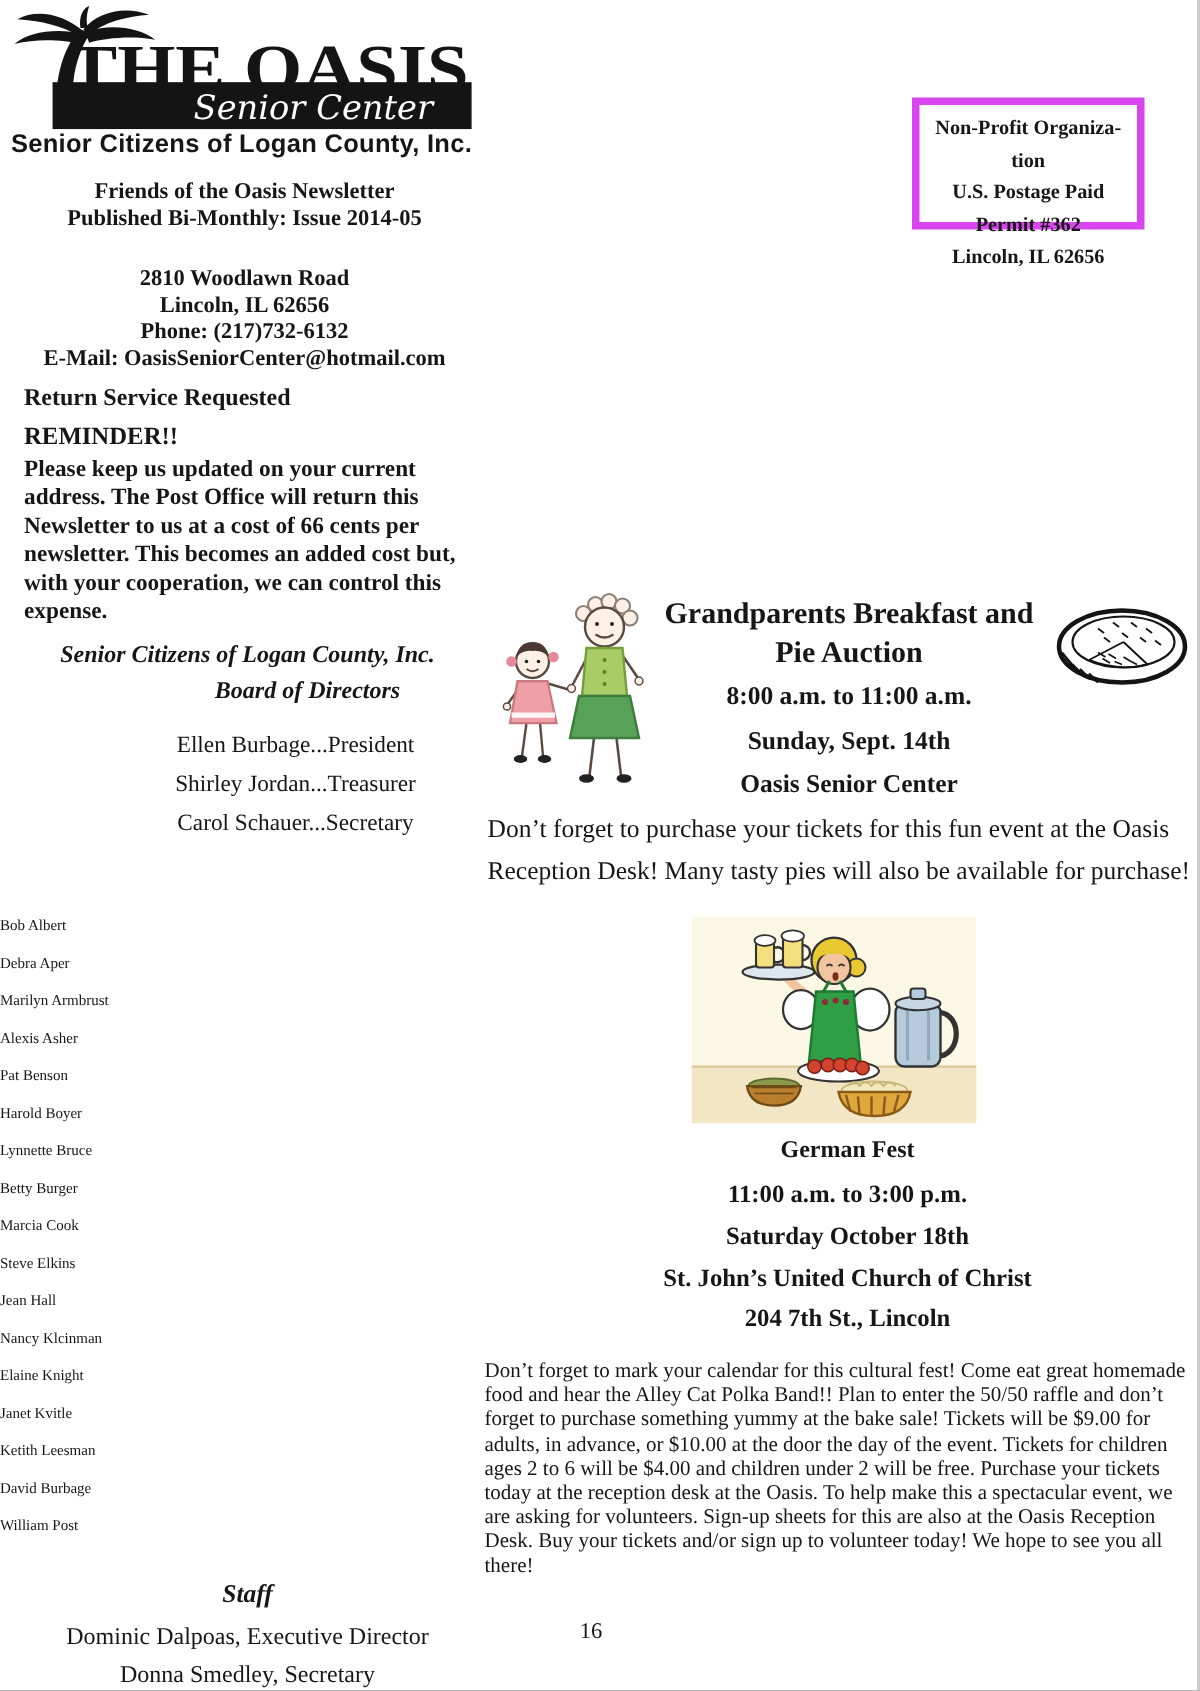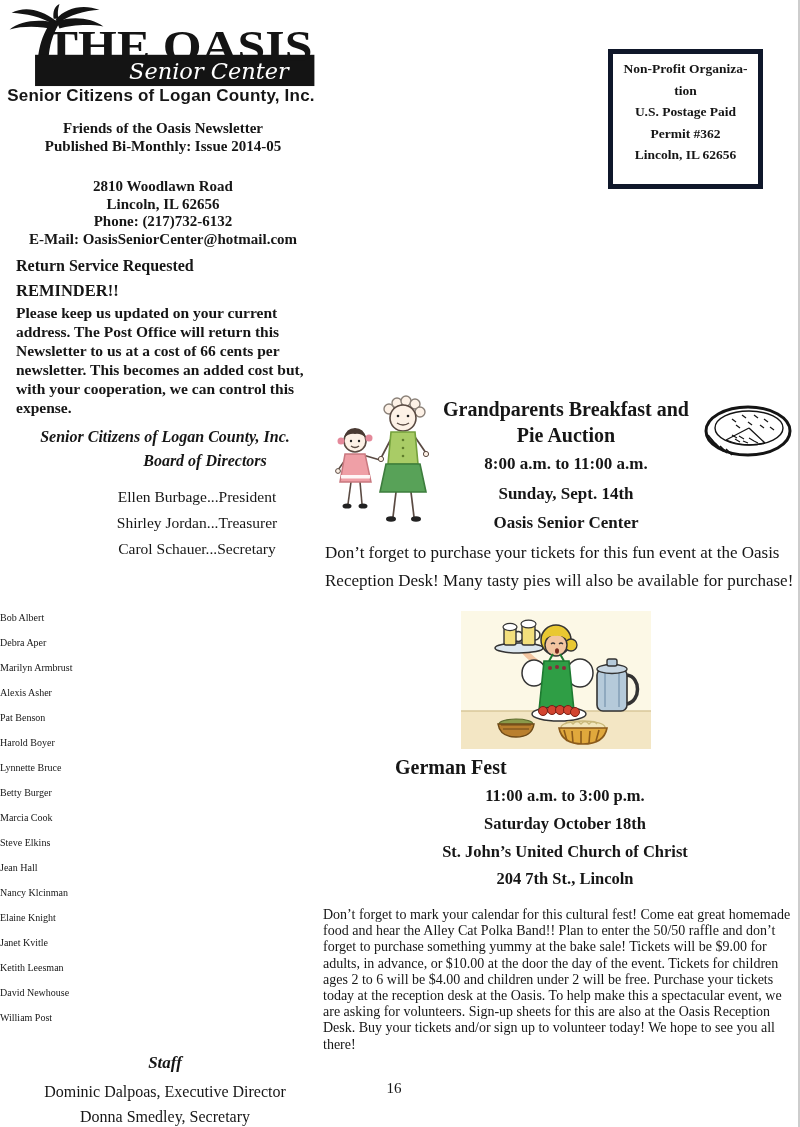--- a/index.html
+++ b/index.html
@@ -11,22 +11,22 @@
   .abs { position:absolute; }
   .ctr { text-align:center; }
 
   .scan-edge { position:absolute; right:0; top:0; width:2px; height:100%; background:#cdcdcd; }
 
   
   .logo-svg { left:6px; top:4px; width:314px; height:84px; }
   .logo-subtitle { left:2px; top:86px; width:318px; font-family:"Liberation Sans",sans-serif;
                    font-weight:bold; font-size:17px; letter-spacing:.2px; }
 
-  .postal-box { left:608px; top:49px; width:155px; height:140px; box-sizing:border-box;
-                border:5px solid #0f172a; background:#fff; padding:7px 3px; }
+  .postal-box { left:608px; top:65px; width:155px; height:88px; box-sizing:border-box;
+                border:5px solid #d946ef; background:#fff; padding:7px 3px; }
   .postal-line { font-weight:bold; font-size:13.5px; text-align:center; margin:0 0 6.5px 0; line-height:15px; }
 
   
   .mast-news { left:8px; top:119px; width:310px; font-size:15px; font-weight:bold; line-height:18px; }
   .mast-addr { left:0px; top:178px; width:326px; }
   .addr-line { font-weight:bold; font-size:15px; line-height:17.5px; text-align:center; }
 
   .return-service { left:16px; top:257px; font-size:16px; font-weight:bold; }
   .reminder-h { left:16px; top:281px; font-size:16.5px; font-weight:bold; }
   .reminder-body { left:16px; top:303px; width:303px; font-size:15.5px; font-weight:bold; line-height:19px; }
@@ -46,21 +46,21 @@
   .pie-svg { left:702px; top:401px; width:92px; height:60px; }
   .bk-head { left:420px; top:396px; width:292px; }
   .bk-title { font-size:20px; font-weight:bold; line-height:26px; text-align:center; }
   .bk-sub { font-size:17px; font-weight:bold; text-align:center; line-height:20px; }
   .bk-time { margin-top:6px; } .bk-date { margin-top:10px; } .bk-loc { margin-top:9px; }
   .bk-body { left:325px; top:539px; width:472px; font-size:17px; line-height:27.5px; }
 
   
   .german-svg { left:461px; top:611px; width:190px; height:138px; }
   .gf-head { left:395px; top:754px; width:340px; }
-  .gf-title { font-size:20px; font-weight:bold; line-height:26px; }
+  .gf-title { font-size:16px; font-weight:bold; line-height:26px; text-align:center; }
   .gf-sub { font-size:16.5px; font-weight:bold; text-align:center; line-height:20px; }
   .gf-time { margin-top:6px; } .gf-date { margin-top:8px; } .gf-loc { margin-top:8px; } .gf-addr { margin-top:7px; }
   .gf-body { left:323px; top:907px; width:477px; font-size:14px; line-height:16.2px; }
 
   .page-num { left:344px; top:1080px; width:100px; font-size:15px; text-align:center; }
 </style>
 </head>
 <body>
 
 <div class="page">
@@ -127,21 +127,21 @@
         <div class="member">Harold Boyer</div>
         <div class="member">Lynnette Bruce</div>
         <div class="member">Betty Burger</div>
         <div class="member">Marcia Cook</div>
         <div class="member">Steve Elkins</div>
         <div class="member">Jean Hall</div>
         <div class="member">Nancy Klcinman</div>
         <div class="member">Elaine Knight</div>
         <div class="member">Janet Kvitle</div>
         <div class="member">Ketith Leesman</div>
-        <div class="member">David Newhouse</div>
+        <div class="member">David Burbage</div>
         <div class="member">William Post</div>
       </div>
   </div>
 
   <div class="abs ctr staff-h">Staff</div>
   <div class="abs staff-list">
     <div>
         <div class="staff-member">Dominic Dalpoas, Executive Director</div>
         <div class="staff-member">Donna Smedley, Secretary</div>
       </div>

